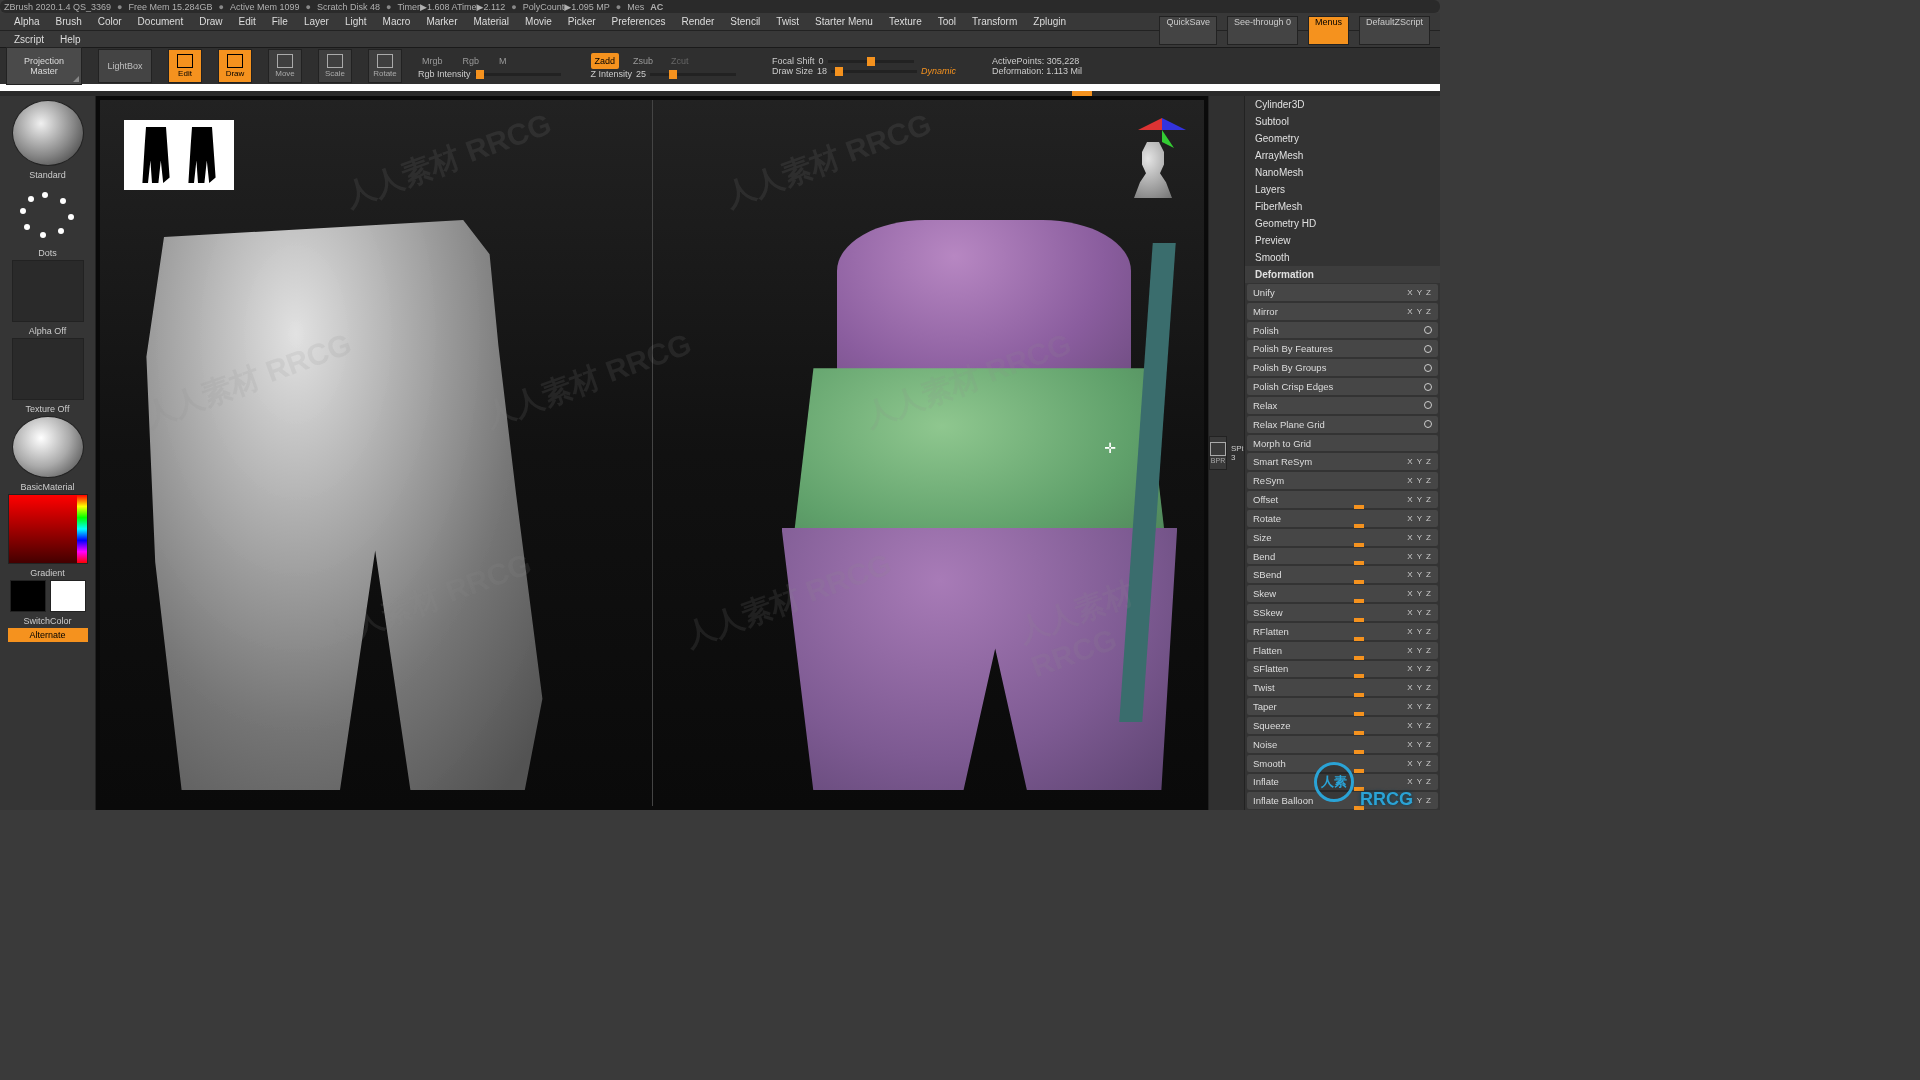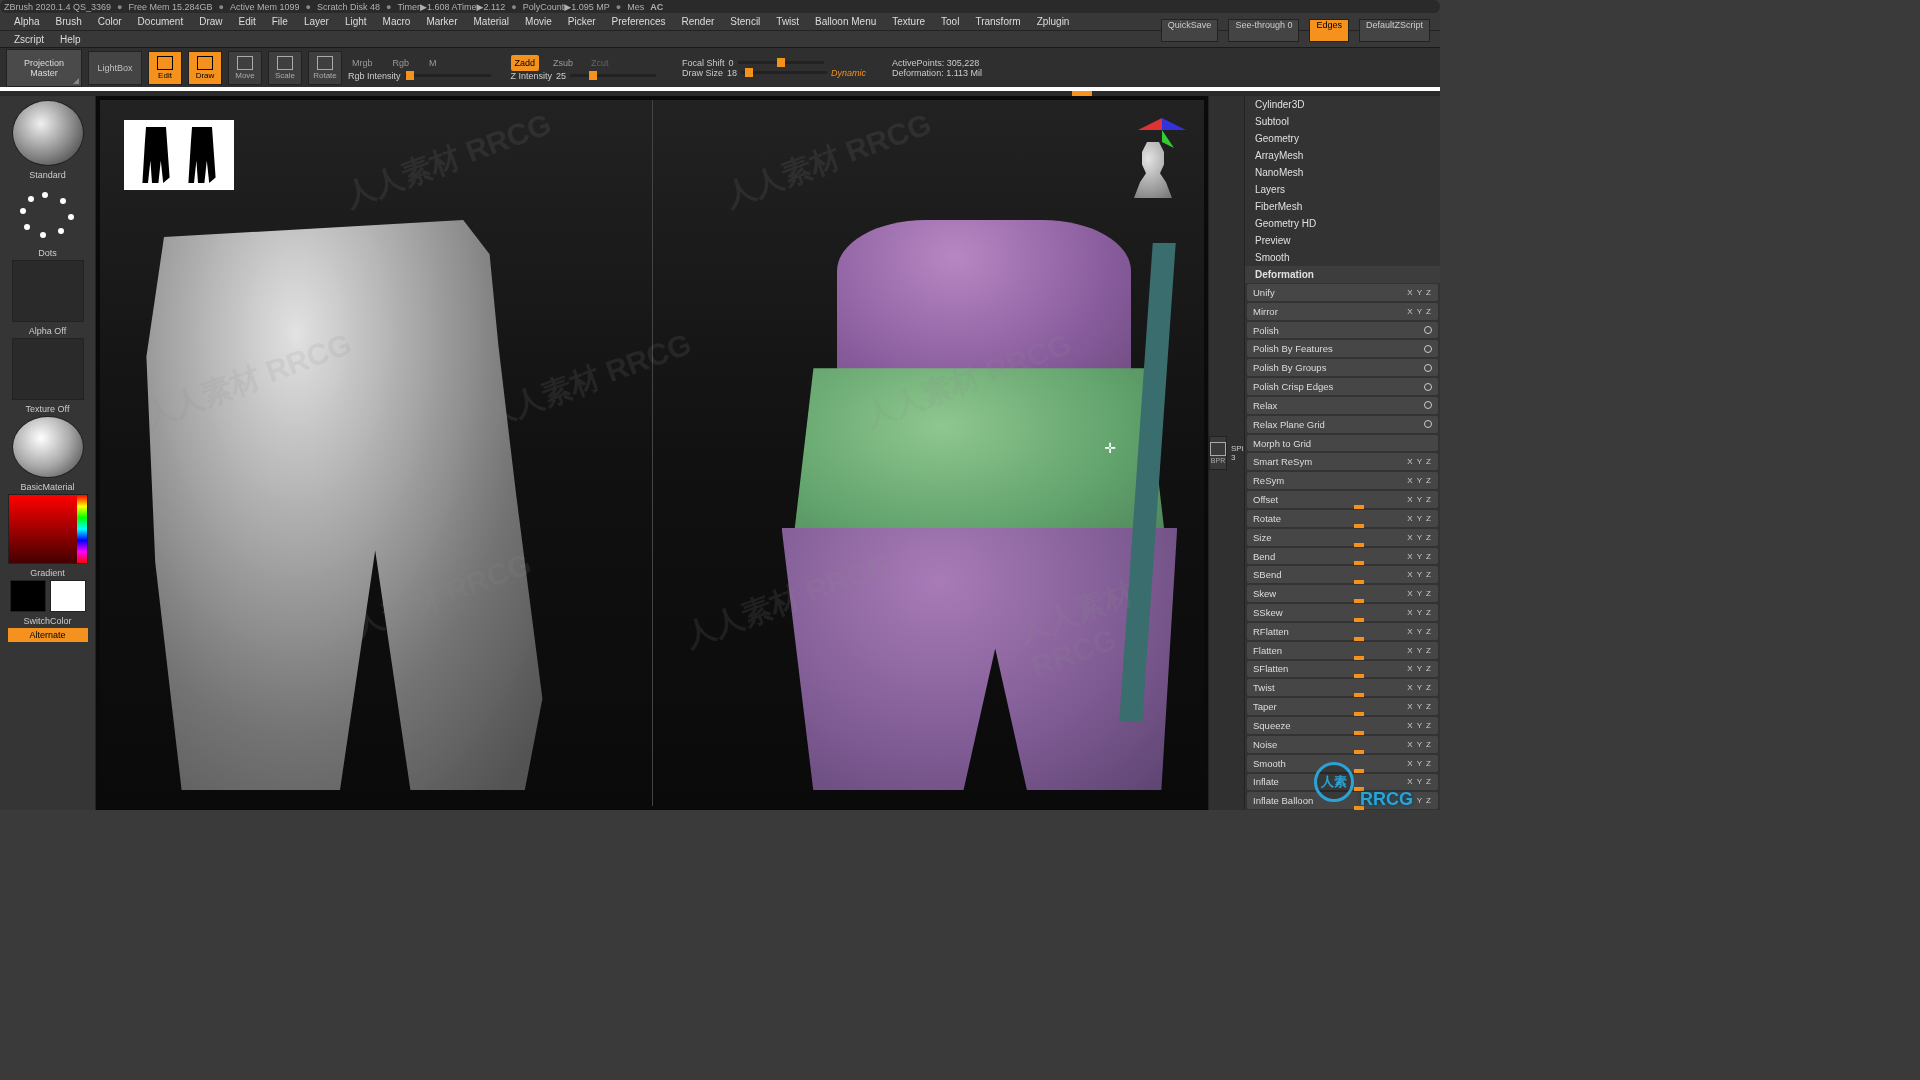--- a/index.html
+++ b/index.html
@@ -2,33 +2,33 @@
 <html><head>
 <meta charset="utf-8">
 <style>
 * { margin: 0; padding: 0; box-sizing: border-box; font-family: Arial, sans-serif; -webkit-user-select: none; user-select: none; }
 body { background: #3a3a3a; color: #c0c0c0; font-size: 11px; overflow: hidden; width: 1440px; height: 810px; position: relative; }
 
 
 .titlebar { height: 13px; background: #2a2a2a; display: flex; align-items: center; padding: 0 4px; font-size: 9px; color: #b0b0b0; border-radius: 6px; }
 .titlebar span { margin-right: 6px; white-space: nowrap; }
 .titlebar .dot { color: #888; }
-.titlebar .btn { background: #444; color: #ccc; padding: 0 6px; margin-left: 4px; font-size: 9px; border: 1px solid #222; cursor: pointer; height: 23px; line-height: 11px; margin-top: 48px; }
+.titlebar .btn { background: #444; color: #ccc; padding: 0 6px; margin-left: 4px; font-size: 9px; border: 1px solid #222; cursor: pointer; height: 29px; line-height: 11px; margin-top: 48px; }
 .titlebar .btn.orange { background: #f5921e; color: #000; }
 .titlebar .sep { flex: 1; }
 .titlebar .ac { font-weight: bold; }
 
 
 .menubar { height: 18px; background: #383838; display: flex; align-items: center; padding: 0 0 0 6px; font-size: 10px; color: #ddd; border-bottom: 1px solid #222; }
 .menubar .mi { padding: 0 8px; cursor: pointer; }
 .menubar2 { height: 16px; background: #383838; display: flex; align-items: center; padding: 0 0 0 6px; font-size: 10px; color: #ddd; text-align: center; }
 .menubar2 .mi { padding: 0 8px; cursor: pointer; }
 
 
-.toolbar { height: 44px; background: #2f2f2f; display: flex; align-items: center; padding: 2px 6px; gap: 6px; font-size: 9px; border-top: 1px solid #1a1a1a; border-bottom: 4px solid #ffffff; }
+.toolbar { height: 44px; background: #2f2f2f; display: flex; align-items: center; padding: 2px 6px; gap: 16px; font-size: 9px; border-top: 1px solid #1a1a1a; border-bottom: 7px solid #ffffff; }
 .projbtn { width: 76px; height: 38px; background: #4a4a4a; border: 1px solid #222; display: flex; flex-direction: column; align-items: center; justify-content: center; color: #ddd; font-size: 9px; cursor: pointer; position: relative; }
 .projbtn .corner { position: absolute; right: 2px; bottom: 2px; width: 0; height: 0; border-left: 6px solid transparent; border-bottom: 6px solid #888; }
 .lightbox { width: 54px; height: 34px; background: #444; border: 1px solid #222; display: flex; align-items: center; justify-content: center; cursor: pointer; }
 .iconbtn { width: 34px; height: 34px; background: #3f3f3f; border: 1px solid #222; display: flex; flex-direction: column; align-items: center; justify-content: center; cursor: pointer; font-size: 8px; color: #aaa; }
 .iconbtn.on { background: #f5921e; color: #000; }
 .iconbtn .ico { width: 16px; height: 14px; border: 1px solid currentColor; margin-bottom: 1px; }
 .col1 { display: flex; flex-direction: column; gap: 0; font-size: 9px; }
 .col1 .lab { color: #999; height: 16px; display: flex; align-items: center; padding: 0 4px; cursor: pointer; }
 .col1 .lab.on { background: #f5921e; color: #000; border-radius: 2px; }
 .sliderlbl { color: #ccc; font-size: 9px; display: flex; align-items: center; gap: 4px; }
@@ -107,21 +107,21 @@
     <span class="dot">●</span>
   <span>Timer▶1.608 ATime▶2.112</span>
     <span class="dot">●</span>
   <span>PolyCount▶1.095 MP</span>
     <span class="dot">●</span>
   <span>Mes</span>
   <span class="ac">AC</span>
   <span class="sep"></span>
   <span class="btn">QuickSave</span>
   <span class="btn">See-through  0</span>
-  <span class="btn orange">Edges</span>
+  <span class="btn orange">Menus</span>
   <span class="btn">DefaultZScript</span>
 </div>
 
 <div class="menubar" id="menubar">
     <span class="mi">Alpha</span>
     <span class="mi">Brush</span>
     <span class="mi">Color</span>
     <span class="mi">Document</span>
     <span class="mi">Draw</span>
     <span class="mi">Edit</span>
@@ -130,21 +130,21 @@
     <span class="mi">Light</span>
     <span class="mi">Macro</span>
     <span class="mi">Marker</span>
     <span class="mi">Material</span>
     <span class="mi">Movie</span>
     <span class="mi">Picker</span>
     <span class="mi">Preferences</span>
     <span class="mi">Render</span>
     <span class="mi">Stencil</span>
     <span class="mi">Twist</span>
-    <span class="mi">Balloon Menu</span>
+    <span class="mi">Starter Menu</span>
     <span class="mi">Texture</span>
     <span class="mi">Tool</span>
     <span class="mi">Transform</span>
     <span class="mi">Zplugin</span>
   </div>
 <div class="menubar2" id="menubar2">
     <span class="mi">Zscript</span>
     <span class="mi">Help</span>
   </div>
 

